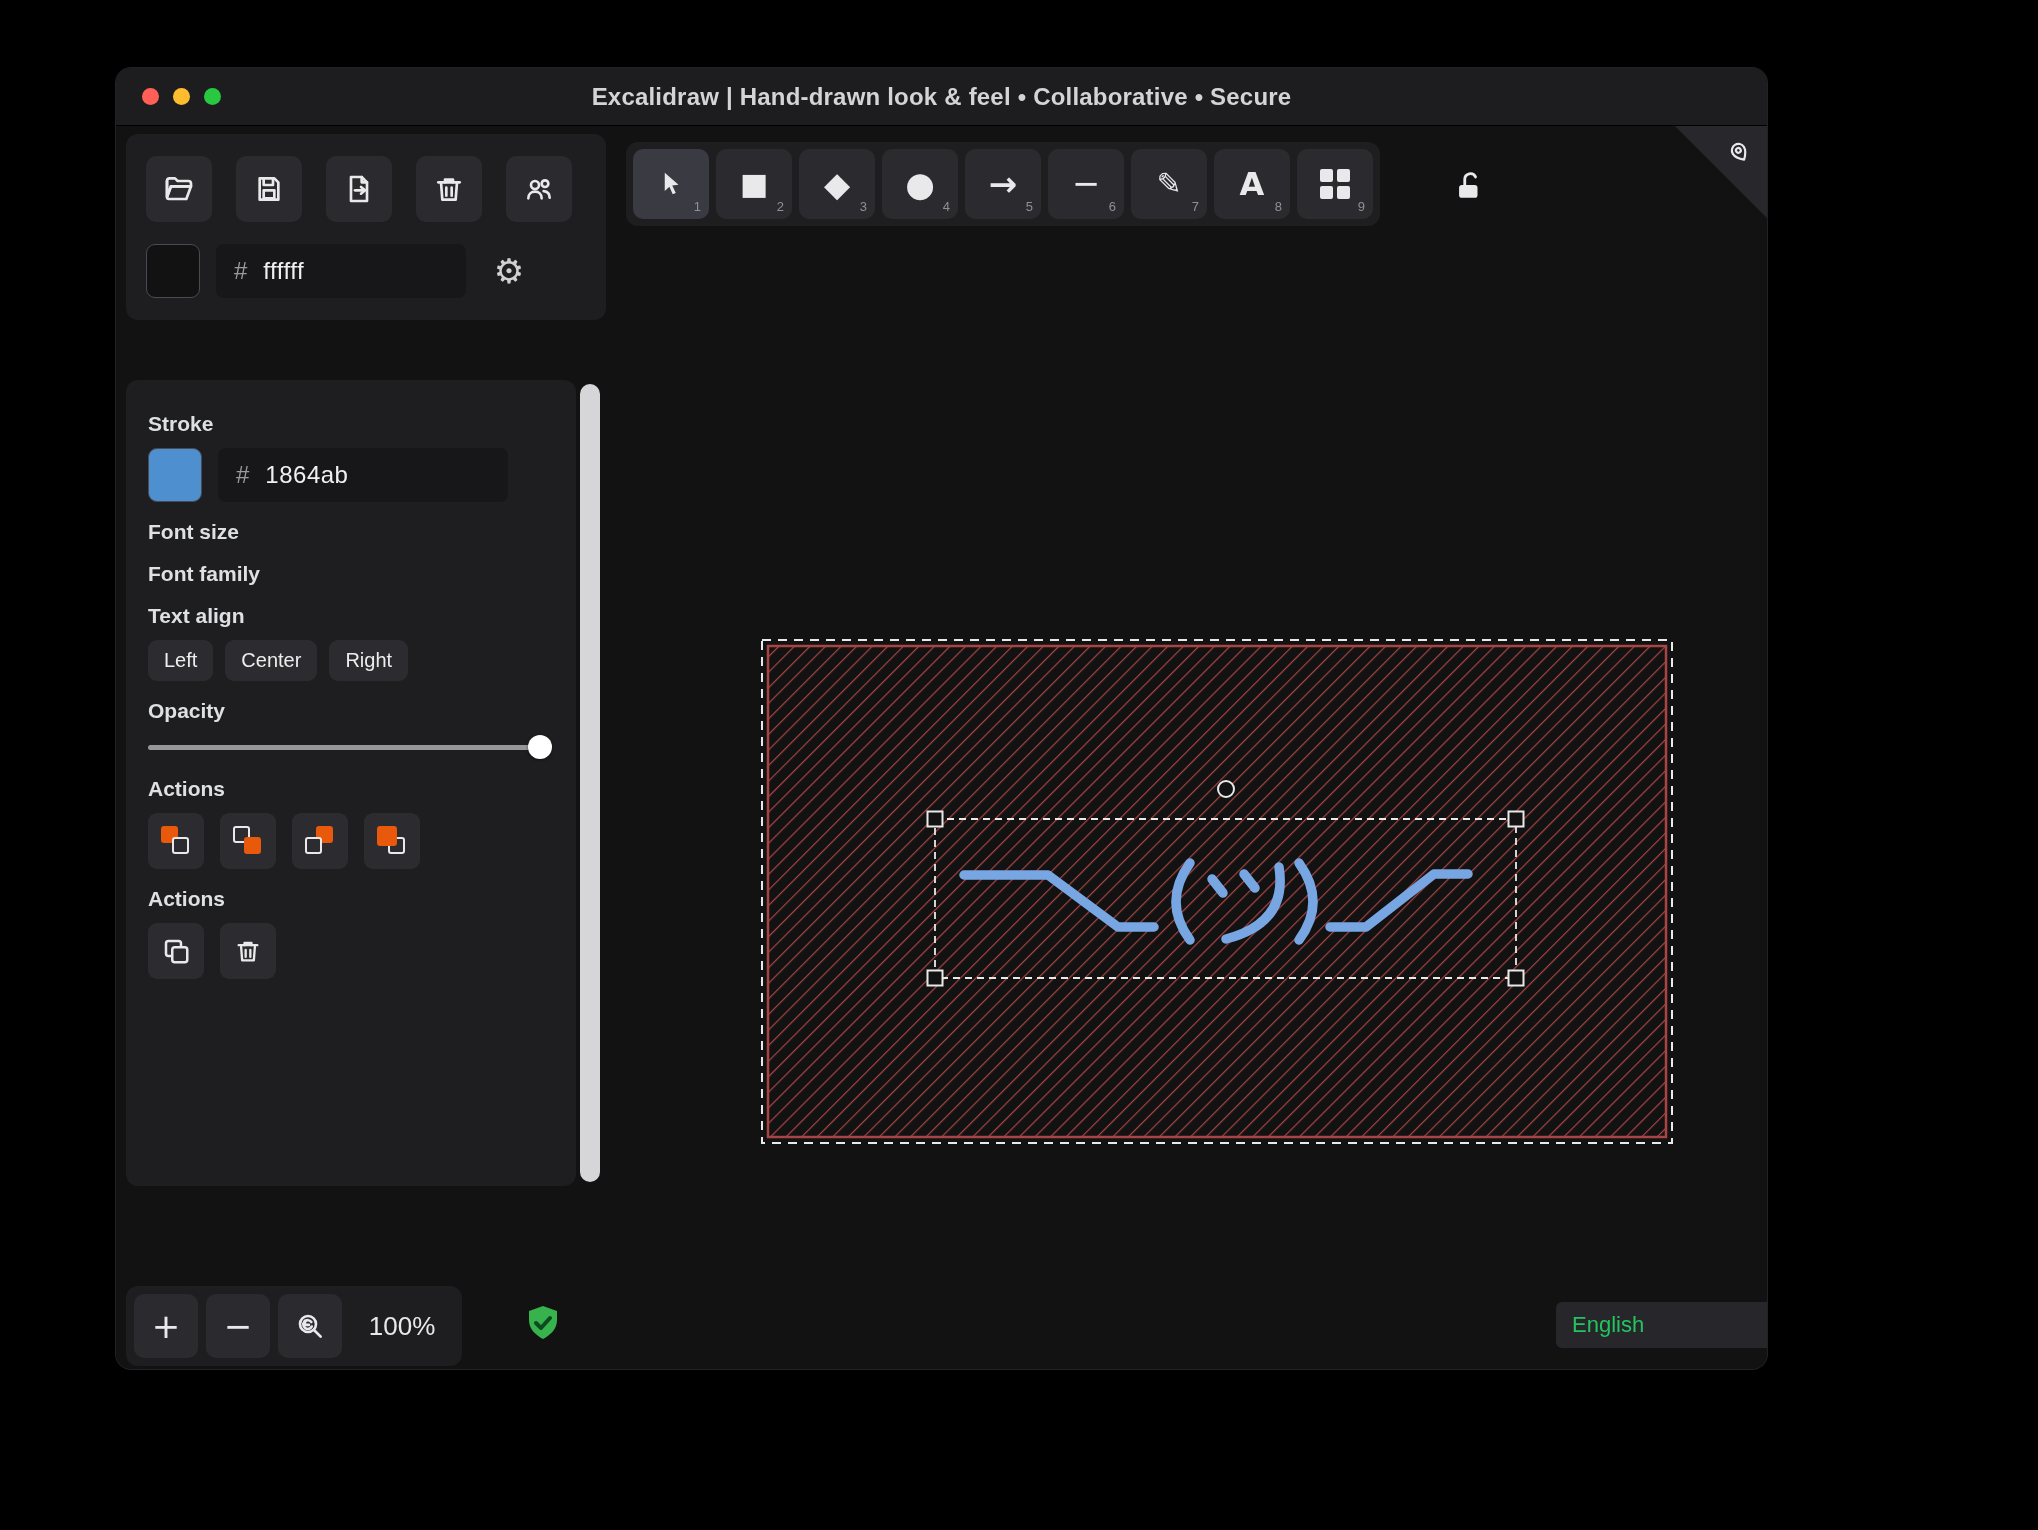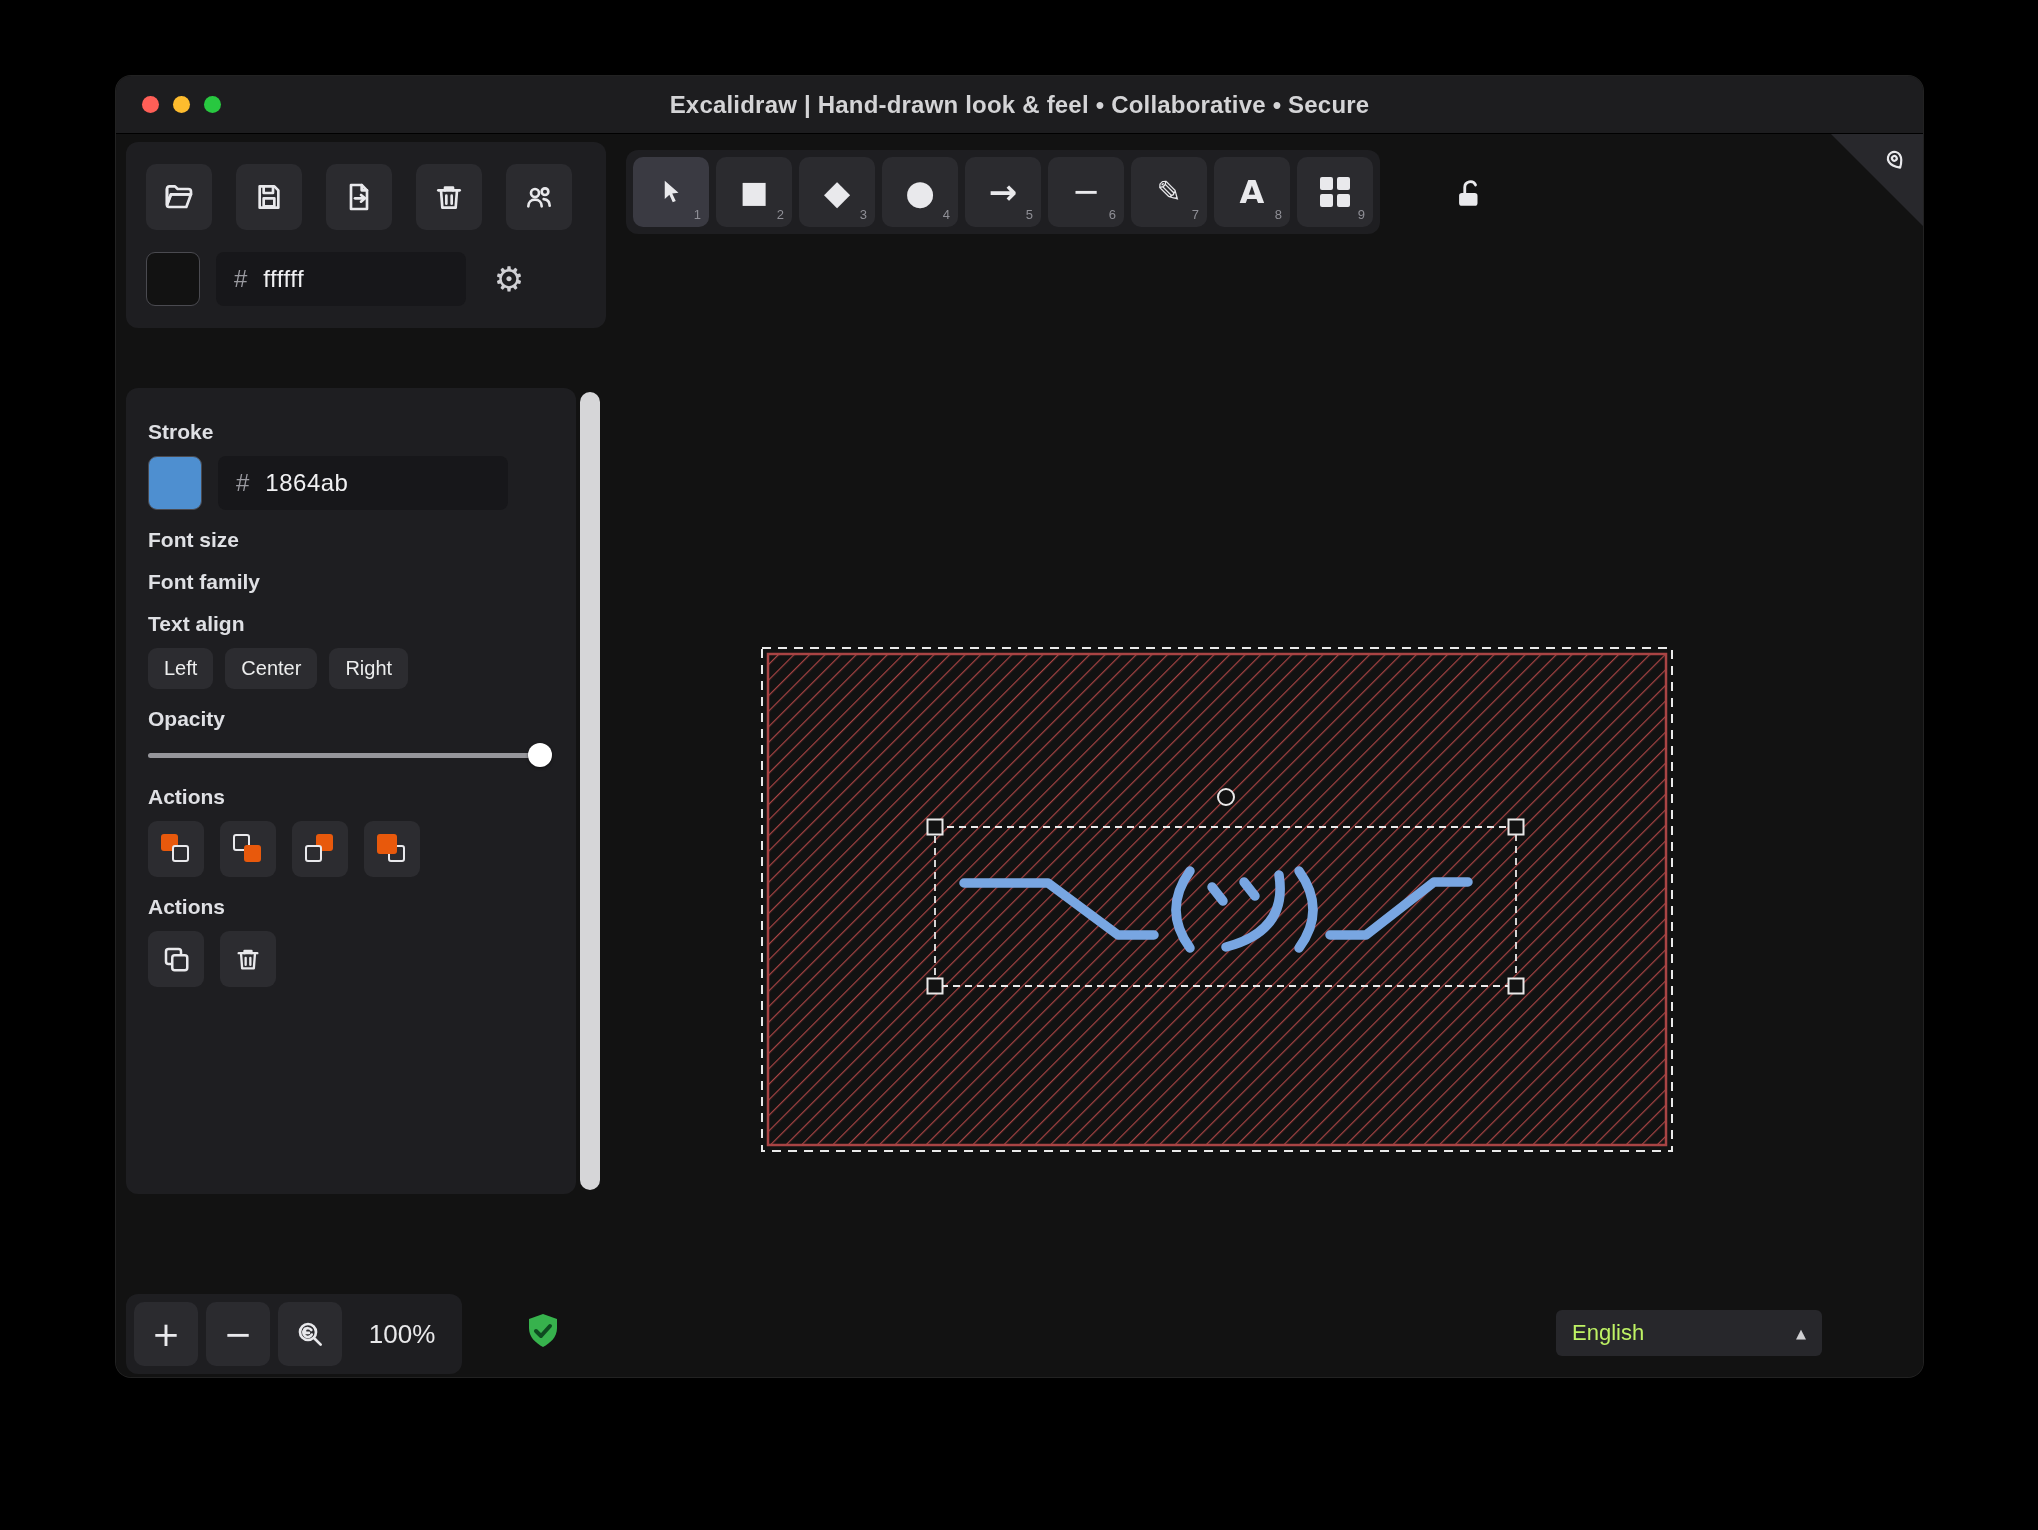--- a/index.html
+++ b/index.html
@@ -2,21 +2,21 @@
 <html style="--accent_orange: #e8590c; --stroke_swatch: #4e8fd0; --hatch_red: #a94444; --text_blue: #78a6e2; --selection_white: #e9e9e9; --shield_green: #37b24d; --traffic_red: #ff5f57; --traffic_yellow: #febc2e; --traffic_green: #28c840;"><head>
 <meta charset="utf-8">
 <style>
   :root{
     --accent_orange:#e8590c; --stroke_swatch:#4e8fd0; --hatch_red:#a94444;
     --text_blue:#78a6e2; --selection_white:#e9e9e9; --shield_green:#37b24d;
     --traffic_red:#ff5f57; --traffic_yellow:#febc2e; --traffic_green:#28c840;
   }
   *{box-sizing:border-box;margin:0;padding:0}
   body{width:2038px;height:1530px;background:#000;font-family:"Liberation Sans",sans-serif;position:relative;overflow:hidden}
-  .window{position:absolute;left:115px;top:75px;width:1809px;height:1303px;background:#121212;border-radius:16px;overflow:hidden;border:1px solid rgba(255,255,255,.07);box-shadow:0 40px 110px rgba(0,0,0,.9)}
+  .window{position:absolute;left:115px;top:67px;width:1653px;height:1303px;background:#121212;border-radius:16px;overflow:hidden;border:1px solid rgba(255,255,255,.07);box-shadow:0 40px 110px rgba(0,0,0,.9)}
   .titlebar{height:58px;background:#1d1d1f;border-bottom:1px solid #000;display:flex;align-items:center;justify-content:center;position:relative}
   .traffic{position:absolute;left:26px;display:flex;gap:14px}
   .light{width:17px;height:17px;border-radius:50%}
   .title{font-size:24px;font-weight:700;color:#d4d4d6;letter-spacing:.2px}
   .content{position:relative;height:1244px;background:#121212}
 
   .island{position:absolute;background:#1e1e21;border-radius:12px}
   .btn{background:#2b2b2f;border-radius:10px;display:flex;align-items:center;justify-content:center;color:#e9e9ec;cursor:pointer}
   .si{stroke:#e9e9ec;fill:none;stroke-width:2;stroke-linecap:round;stroke-linejoin:round}
 
@@ -65,21 +65,21 @@
   .sq.orange{background:var(--accent_orange)}
   .sq.outline{border:2.5px solid #e9e9ec;background:#2c2c30}
   .scrollbar{position:absolute;left:464px;top:258px;width:20px;height:798px;background:#d6d6d8;border-radius:10px;cursor:pointer}
 
   
   .zoom-island{left:10px;top:1160px;padding:8px;display:flex;gap:8px;align-items:center}
   .zoom-btn{width:64px;height:64px;font-size:34px;font-family:"DejaVu Sans",sans-serif}
   .zoom-level{width:104px;text-align:center;font-size:26px;color:#e8e8ea;cursor:pointer}
   .shield{position:absolute;left:408px;top:1178px;cursor:pointer}
   .lang{position:absolute;left:1440px;top:1176px;width:266px;height:46px;background:#27272b;border-radius:6px;display:flex;align-items:center;justify-content:space-between;padding:0 16px;cursor:pointer}
-  .lang .lbl{font-size:22px;color:#bef264}
+  .lang .lbl{font-size:22px;color:#22c55e}
   .lang .caret{font-size:13px;color:#cfcfd2;font-family:"DejaVu Sans",sans-serif}
 
   .canvas-svg{position:absolute;inset:0;pointer-events:none}
 </style>
 </head>
 <body>
 
 <div class="window">
   <div class="titlebar">
     <div class="traffic">

